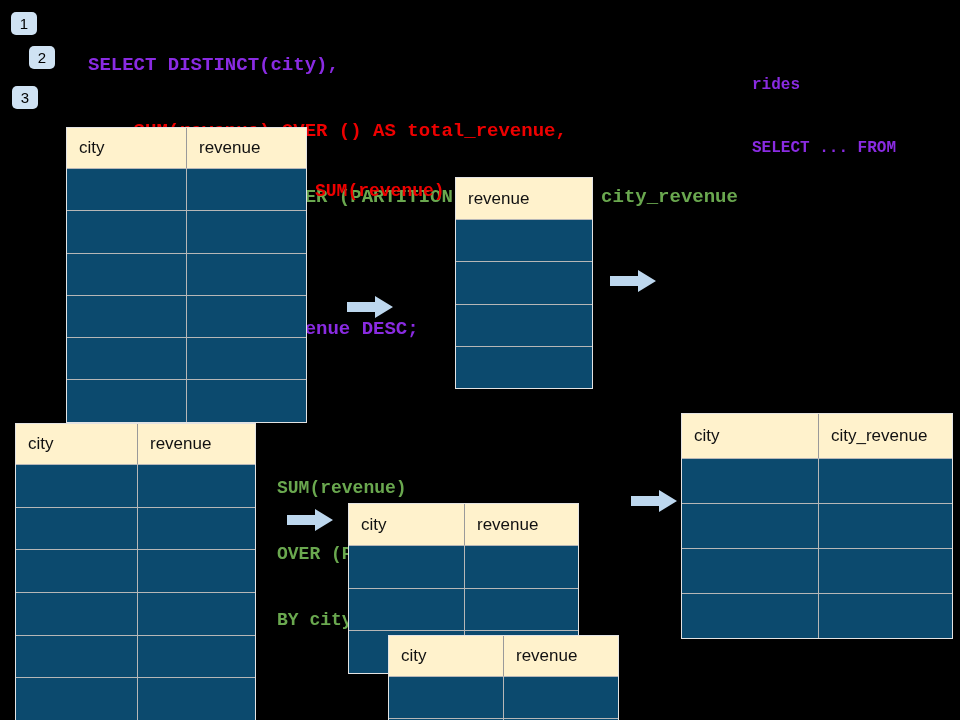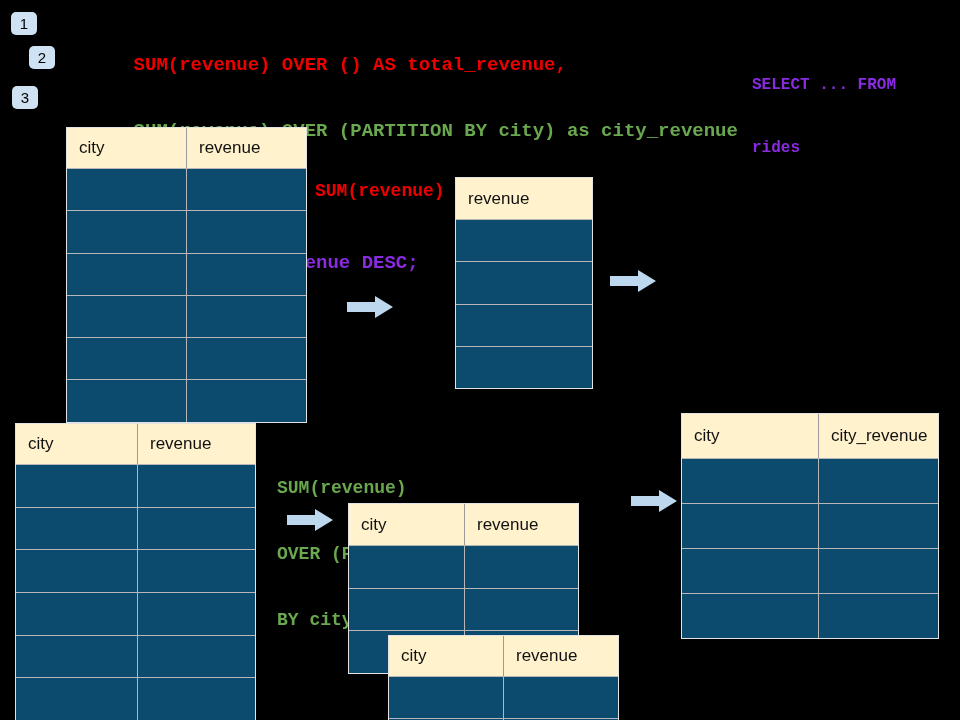--- a/index.html
+++ b/index.html
@@ -42,21 +42,21 @@
   .t3 .thcell:nth-child(1),.t3 .tcell:nth-child(1){width:121px;}
   .t3 .thcell:nth-child(2),.t3 .tcell:nth-child(2){width:118px;}
   .t4{left:348px;top:503px;--rh:41.7px;} .t4 .thead{height:41px;}
   .t4 .thcell:nth-child(1),.t4 .tcell:nth-child(1){width:115px;}
   .t4 .thcell:nth-child(2),.t4 .tcell:nth-child(2){width:114px;}
   .t5{left:388px;top:635px;--rh:41px;z-index:5;} .t5 .thead{height:40px;}
   .t5 .thcell:nth-child(1),.t5 .tcell:nth-child(1){width:114px;}
   .t5 .thcell:nth-child(2),.t5 .tcell:nth-child(2){width:115px;}
   .t6{left:681px;top:413px;--rh:44px;} .t6 .thead{height:44px;}
   .t6 .thcell:nth-child(1),.t6 .tcell:nth-child(1){width:136px;}
-  .t6 .thcell:nth-child(2),.t6 .tcell:nth-child(2){width:120px;}
+  .t6 .thcell:nth-child(2),.t6 .tcell:nth-child(2){width:134px;}
   
   .arrow{position:absolute;width:46px;height:22px;}
   .a1{left:347px;top:296px;} .a2{left:610px;top:270px;}
   .a3{left:287px;top:509px;} .a4{left:631px;top:490px;}
 </style>
 </head>
 <body>
 
 <div class="canvas">
 
@@ -64,29 +64,30 @@
       <span>1</span>
     </div>
   <div class="badge b2">
       <span>2</span>
     </div>
   <div class="badge b3">
       <span>3</span>
     </div>
 
   <div class="sql-block mono">
+    <div class="c-purple">SELECT DISTINCT(city),</div>
     <div class="c-red">    SUM(revenue) OVER () AS total_revenue,</div>
     <div class="c-green">    SUM(revenue) OVER (PARTITION BY city) as city_revenue</div>
     <div class="c-purple">  FROM rides</div>
     <div class="c-purple">  ORDER by city_revenue DESC;</div>
   </div>
 
   <div class="from-note mono c-purple">
+    <div>rides</div>
     <div>SELECT ... FROM</div>
-    <div>rides</div>
   </div>
 
   <div class="annot-total mono c-red">
     <div>SUM(revenue)</div>
   </div>
 
   <div class="annot-partition mono c-green">
     <div>SUM(revenue)</div>
     <div>OVER (PARTITION</div>
     <div>BY city)</div>

